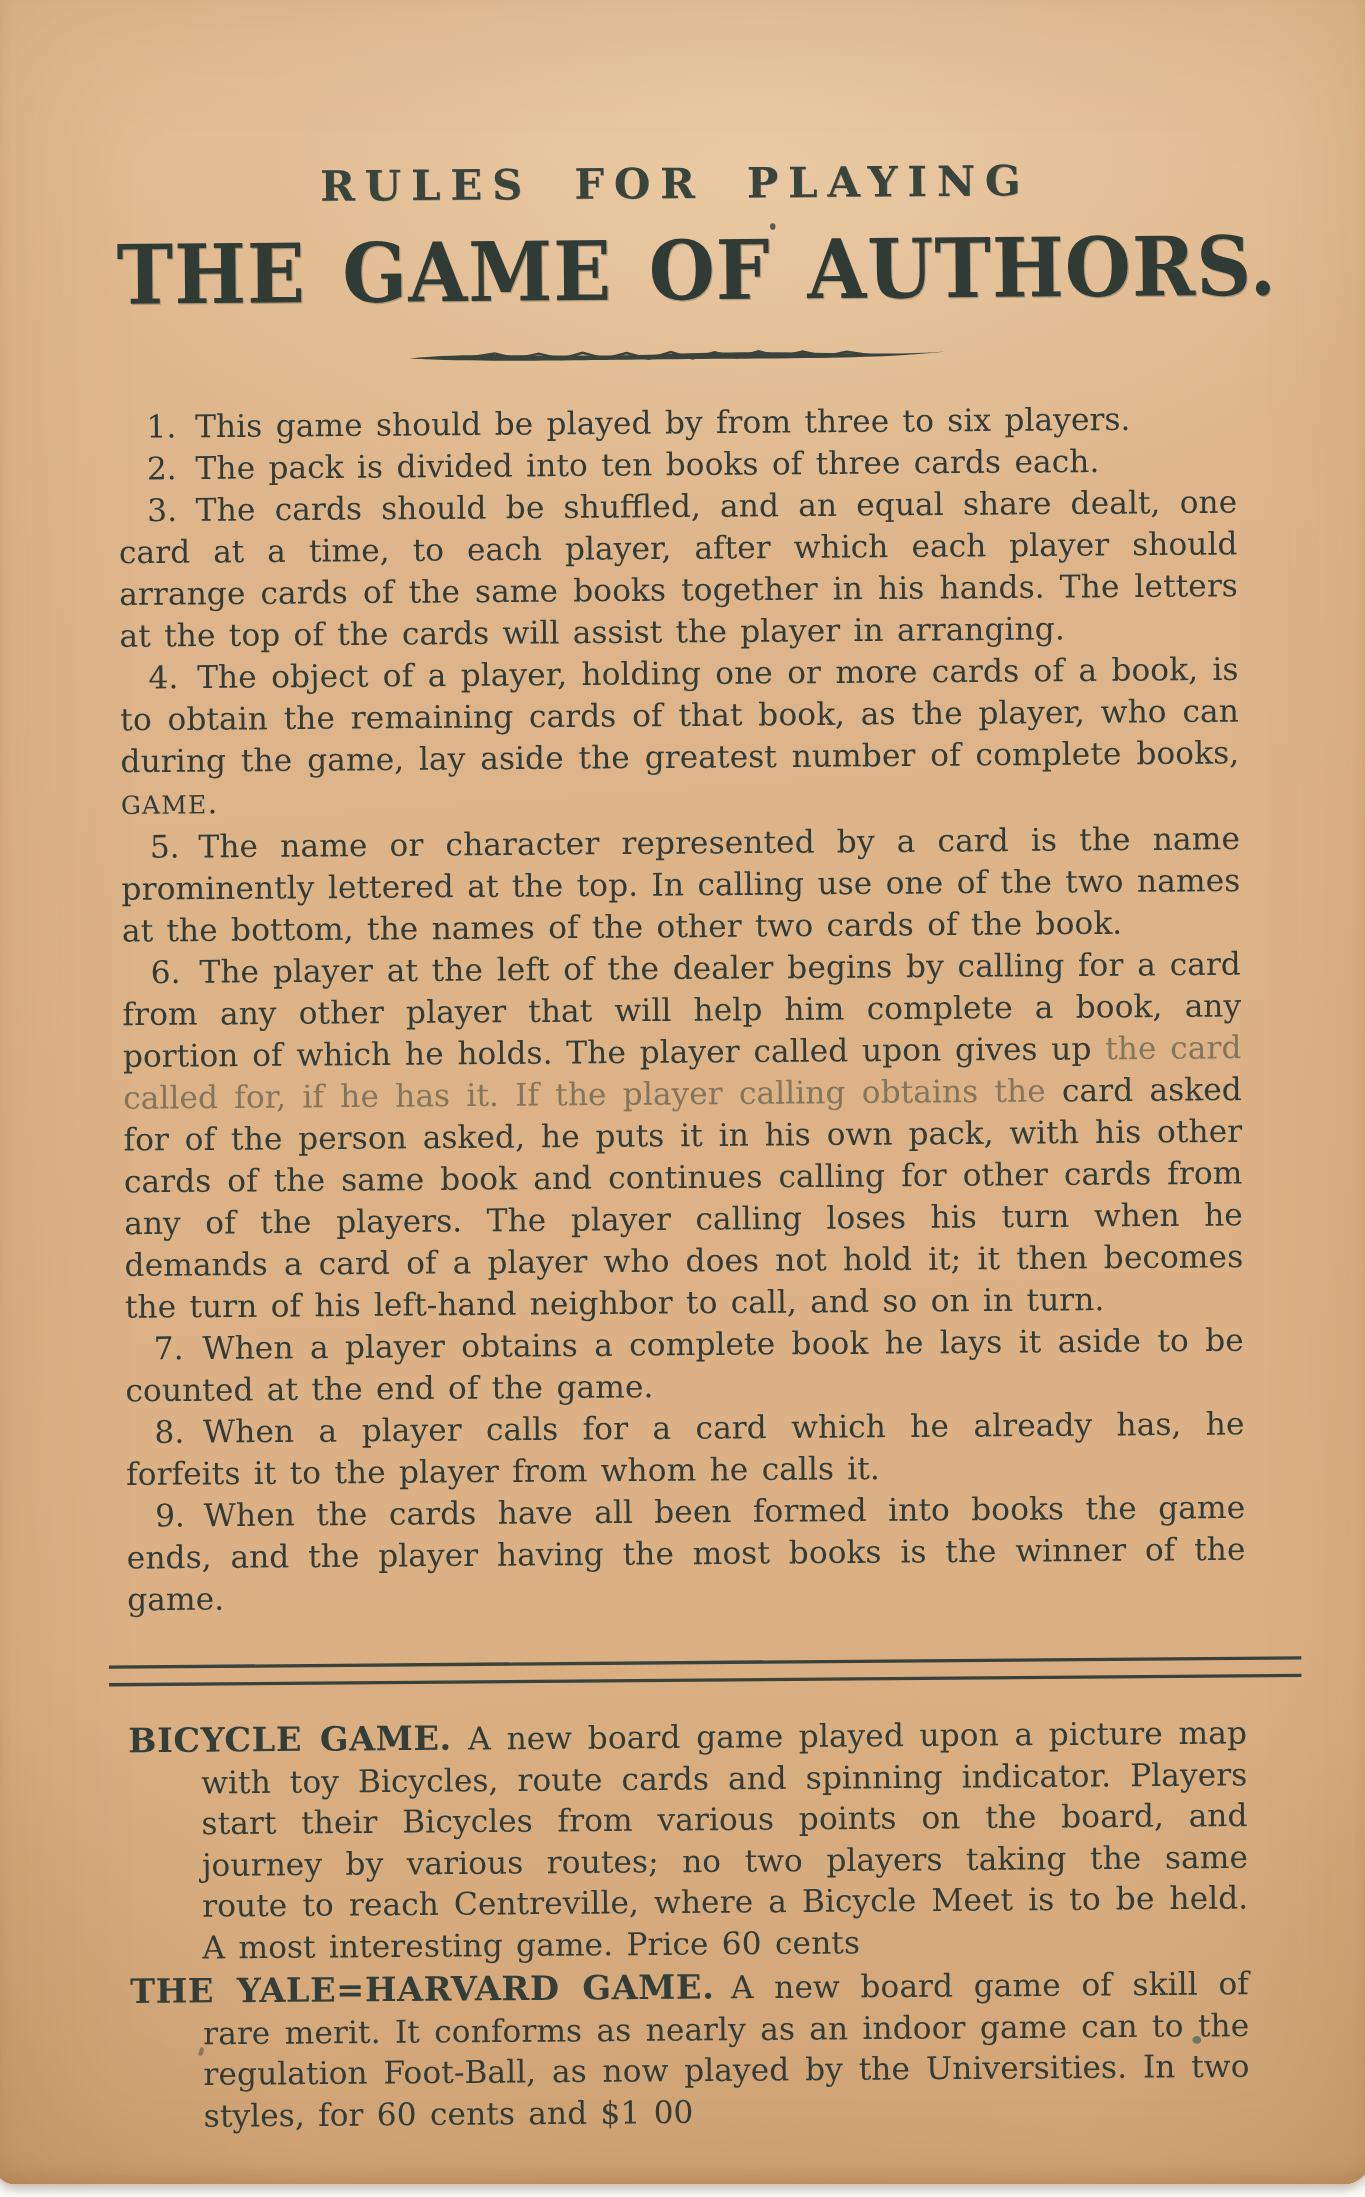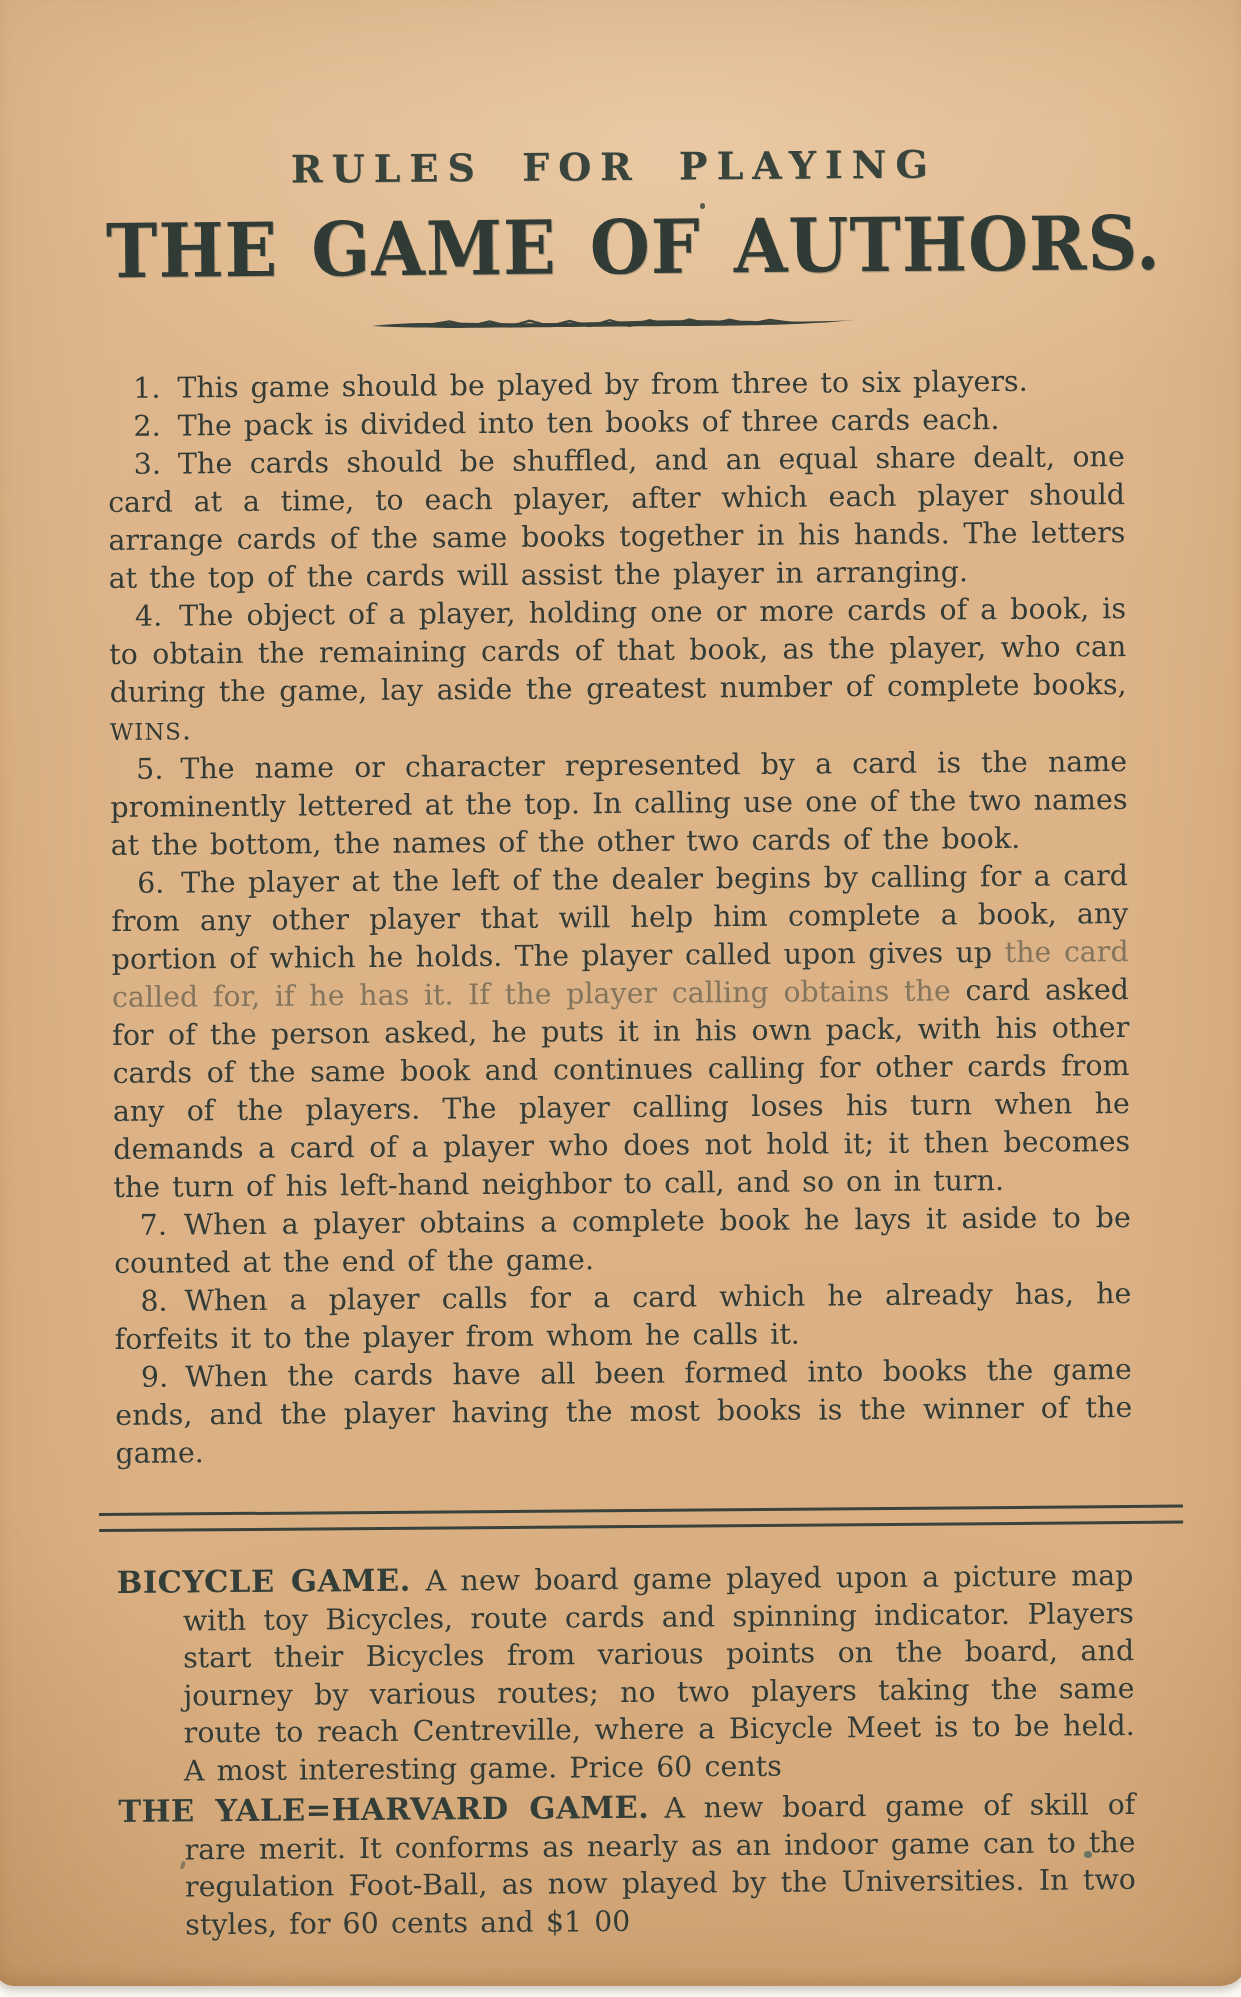--- a/index.html
+++ b/index.html
@@ -112,21 +112,21 @@
     </svg>
   </div>
 
   <div class="rules-list">
   <p class="rule"><span class="rule-num">1.</span><span><span class="seg-normal">This game should be played by from three to six players.</span></span></p>
 
   <p class="rule"><span class="rule-num">2.</span><span><span class="seg-normal">The pack is divided into ten books of three cards each.</span></span></p>
 
   <p class="rule"><span class="rule-num">3.</span><span><span class="seg-normal">The cards should be shuffled, and an equal share dealt, one card at a time, to each player, after which each player should arrange cards of the same books together in his hands. The letters at the top of the cards will assist the player in arranging.</span></span></p>
 
-  <p class="rule"><span class="rule-num">4.</span><span><span class="seg-normal">The object of a player, holding one or more cards of a book, is to obtain the remaining cards of that book, as the player, who can during the game, lay aside the greatest number of complete books, </span><span class="seg-smallcaps">WINS</span><span class="seg-normal">.</span></span></p>
+  <p class="rule"><span class="rule-num">4.</span><span><span class="seg-normal">The object of a player, holding one or more cards of a book, is to obtain the remaining cards of that book, as the player, who can during the game, lay aside the greatest number of complete books, </span><span class="seg-smallcaps">GAME</span><span class="seg-normal">.</span></span></p>
 
   <p class="rule"><span class="rule-num">5.</span><span><span class="seg-normal">The name or character represented by a card is the name prominently lettered at the top. In calling use one of the two names at the bottom, the names of the other two cards of the book.</span></span></p>
 
   <p class="rule"><span class="rule-num">6.</span><span><span class="seg-normal">The player at the left of the dealer begins by calling for a card from any other player that will help him complete a book, any portion of which he holds. The player called upon gives up </span><span class="seg-faded">the card called for, if he has it. If the player calling obtains the </span><span class="seg-normal">card asked for of the person asked, he puts it in his own pack, with his other cards of the same book and continues calling for other cards from any of the players. The player calling loses his turn when he demands a card of a player who does not hold it; it then becomes the turn of his left-hand neighbor to call, and so on in turn.</span></span></p>
 
   <p class="rule"><span class="rule-num">7.</span><span><span class="seg-normal">When a player obtains a complete book he lays it aside to be counted at the end of the game.</span></span></p>
 
   <p class="rule"><span class="rule-num">8.</span><span><span class="seg-normal">When a player calls for a card which he already has, he forfeits it to the player from whom he calls it.</span></span></p>
 
   <p class="rule"><span class="rule-num">9.</span><span><span class="seg-normal">When the cards have all been formed into books the game ends, and the player having the most books is the winner of the game.</span></span></p>

